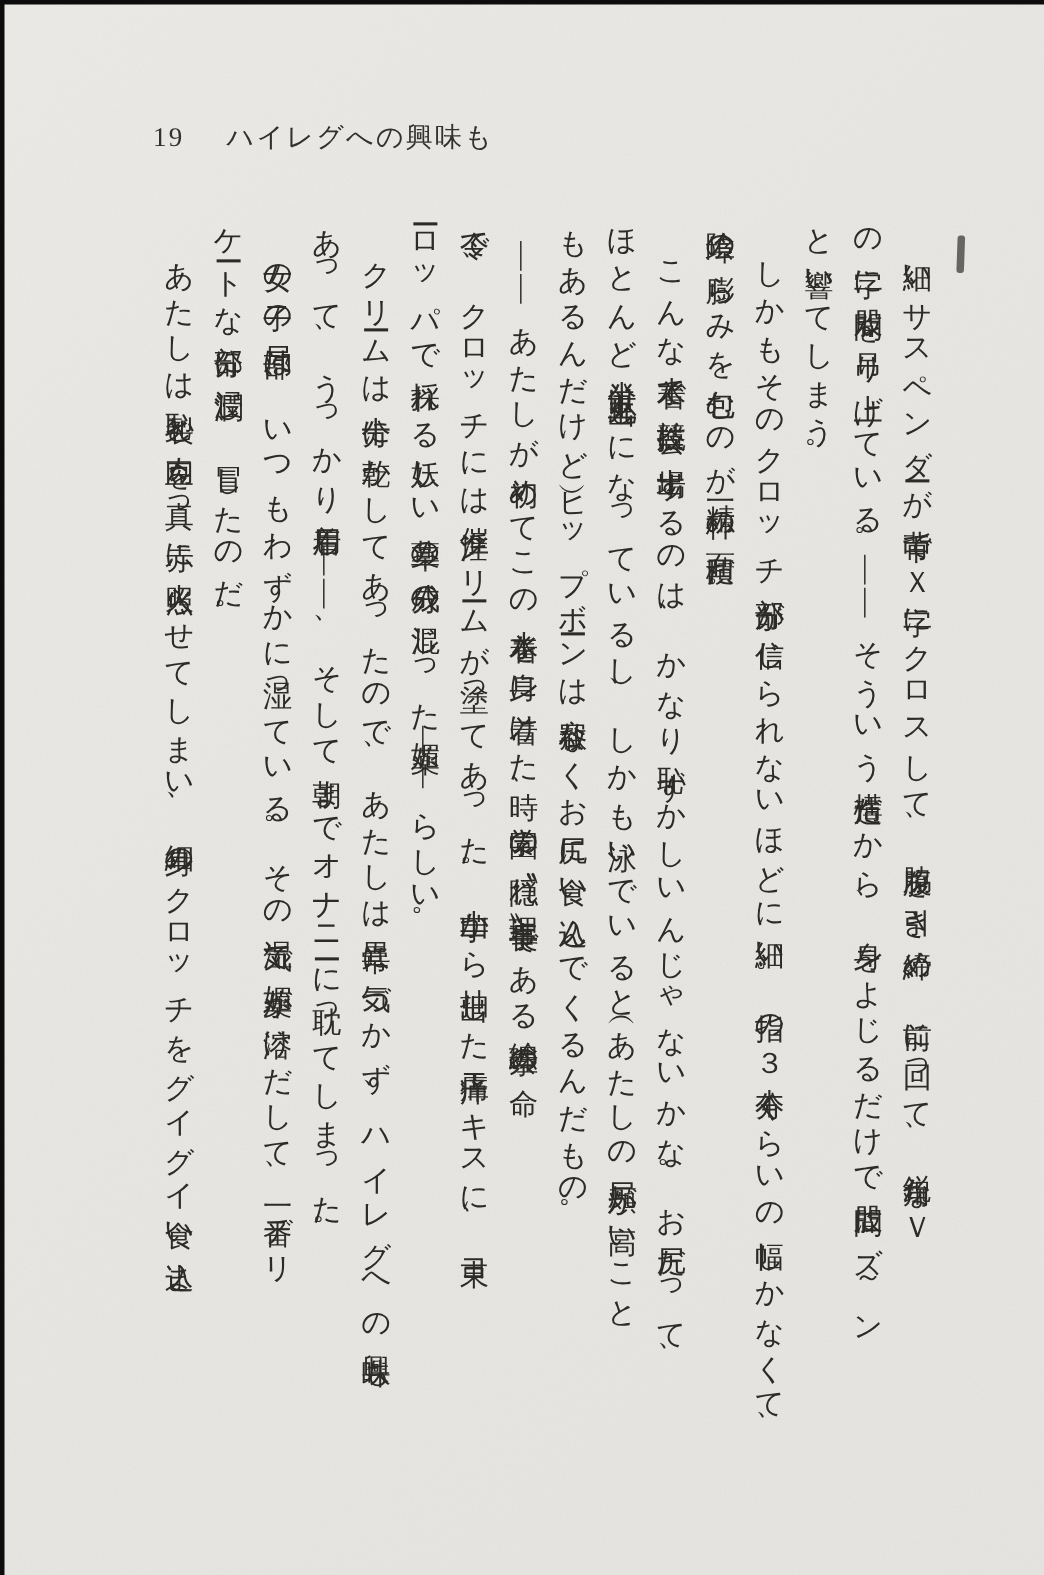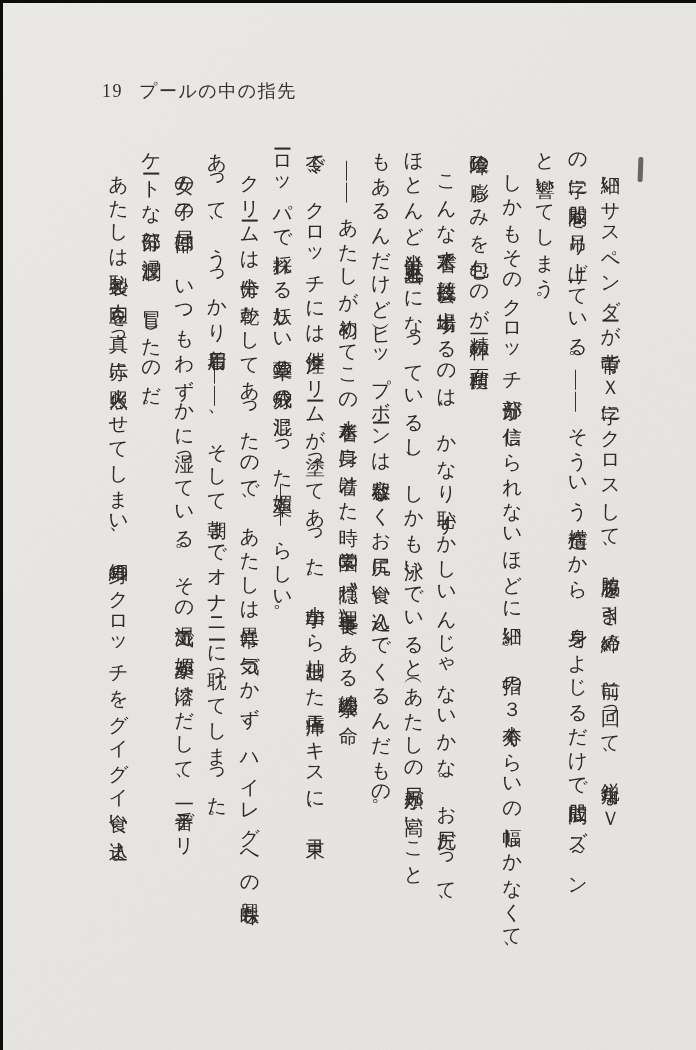--- a/index.html
+++ b/index.html
@@ -33,21 +33,21 @@
   .running-header {
     position: absolute;
     top: 76px;
     left: 99px;
     font-size: 18px;
     color: #33312e;
     letter-spacing: 1.5px;
     white-space: nowrap;
   }
   .running-header .page-num {
-    margin-right: 16px;
+    margin-right: 28px;
   }
   .body-text {
     position: absolute;
     top: 136px;
     right: 70px;
     height: 905px;
     writing-mode: vertical-rl;
     text-orientation: mixed;
     font-size: 19.5px;
     letter-spacing: 2.4px;
@@ -77,21 +77,21 @@
 
   <svg class="noise-overlay" xmlns="http://www.w3.org/2000/svg" width="696" height="1050">
     <filter id="noise">
       <feTurbulence type="fractalNoise" baseFrequency="0.9" numOctaves="2" stitchTiles="stitch"></feTurbulence>
       <feColorMatrix type="saturate" values="0"></feColorMatrix>
     </filter>
     <rect width="696" height="1050" filter="url(#noise)"></rect>
   </svg>
 
   <div class="running-header">
-    <span class="page-num">19</span><span>プールの中の指先</span>
+    <span class="page-num">19</span><span>ハイレグへの興味も</span>
   </div>
 
   <div class="body-text">
     <div class="t-col">　細いサスペンダーが背中でＸ字にクロスして、脇腹を引き締め、前に回って、鋭角なＶ</div>
     <div class="t-col">の字に股間を吊り上げている。――そういう構造だから、身をよじるだけで股間にズ～ン</div>
     <div class="t-col">と響いてしまう。</div>
     <div class="t-col">　しかもそのクロッチ部分が信じられないほどに細い。指の３本分くらいの幅しかなくて、</div>
     <div class="t-col">陰埠の膨らみを包むのが精一杯の面積だ。</div>
     <div class="t-col">　こんな水着で競技会に出場するのは、かなり恥ずかしいんじゃないかな。お尻だって、</div>
     <div class="t-col">ほとんど半分以上丸出しになっているし、しかも泳いでいると（あたしの尻頬が高いこと</div>

